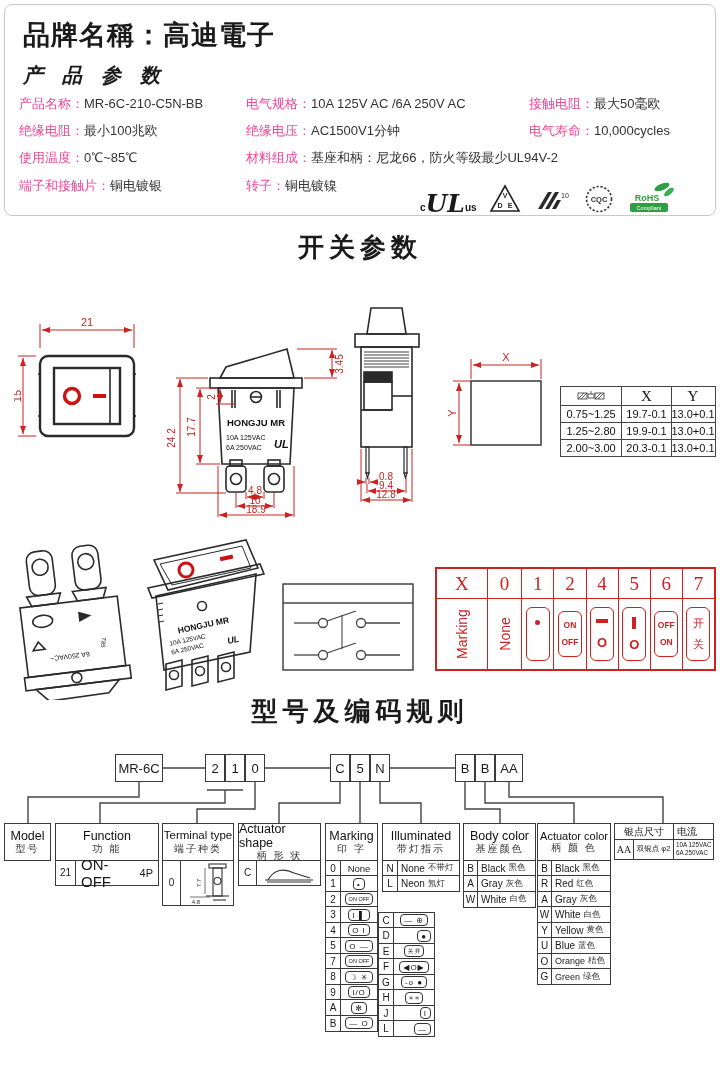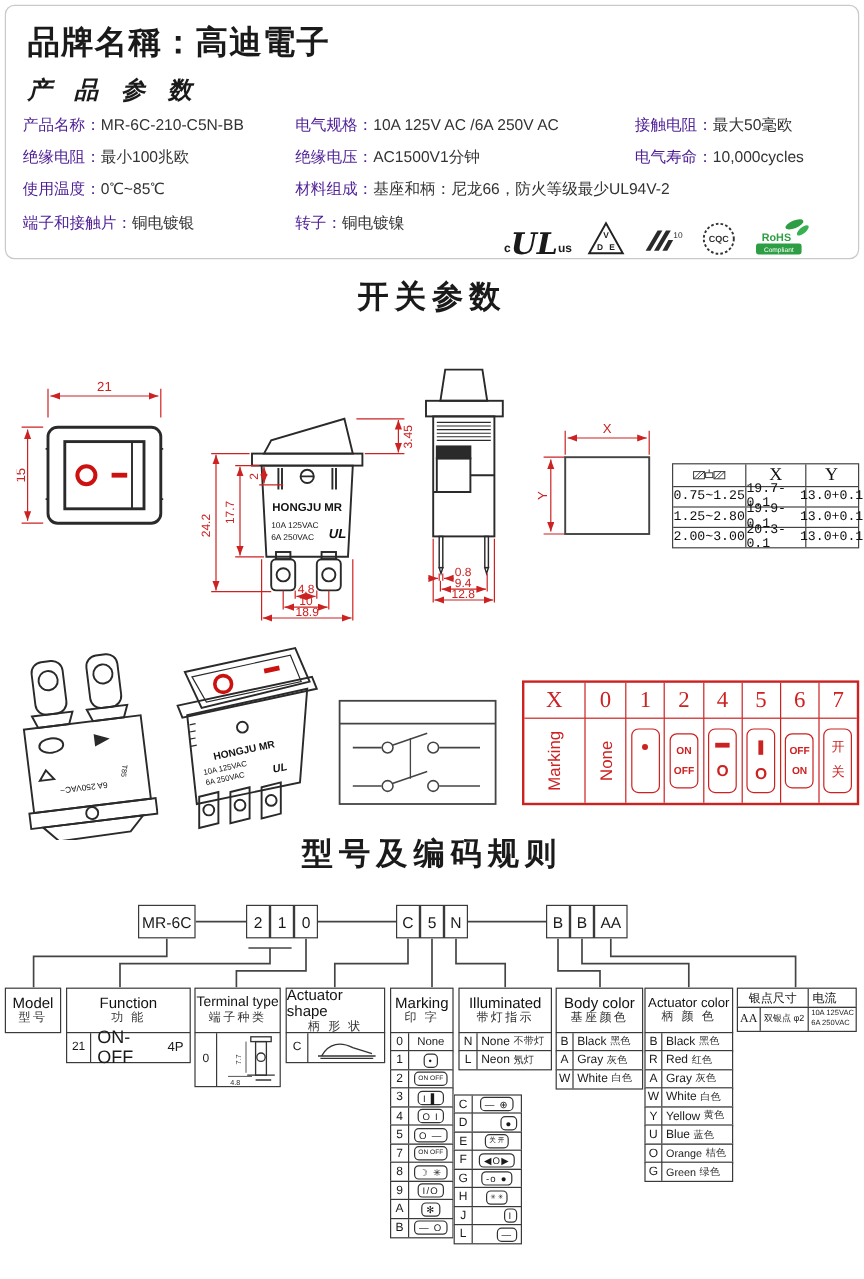--- a/index.html
+++ b/index.html
@@ -8,38 +8,38 @@
           font-family:"Liberation Sans", sans-serif; color:#1a1a1a; overflow:hidden;padding-left:16px; }
   .abs { position:absolute; }
 
   
   .card { position:absolute; left:4px; top:4px; width:712px; height:212px;
           border:1px solid #c9c9c9; border-radius:8px; background:#fff; }
   .brand-title { position:absolute; left:18px; top:12px; font-size:27px; font-weight:bold; letter-spacing:1px; }
   .params-title { position:absolute; left:18px; top:57px; font-size:20px; font-weight:bold;
                   font-style:italic; font-family:"DejaVu Serif", serif; letter-spacing:6px; }
   .spec { position:absolute; font-size:13px; color:#333; white-space:nowrap; }
-  .spec .lb { color:#4c1d95;text-align:right; }
+  .spec .lb { color:#ec4899;text-align:right; }
   .certs { position:absolute; left:415px; top:160px; width:260px; height:50px;
            display:flex; align-items:flex-end; gap:12px; }
   .ul-wrap { display:flex; align-items:flex-end; }
   .ul-c { font-size:10px; font-weight:bold; margin-bottom:2px; }
   .ul-main { font-size:25px; font-weight:900; font-style:italic; font-family:"DejaVu Serif", serif; line-height:0.9; }
   .ul-us { font-size:10px; font-weight:bold; margin-bottom:2px; }
 
   
   .sec-title { position:absolute; left:0; width:720px; text-align:center;
                font-size:26px; font-weight:bold; letter-spacing:5px; }
 
   
   .ptable { position:absolute; left:560px; top:386px; width:156px;
             border:1.5px solid #444; font-size:11px; color:#111; background:#fff; }
   .ptr { display:flex; border-top:1px solid #444; }
   .ptr:first-child { border-top:none; }
-  .ptc { border-left:1px solid #444; display:flex; align-items:center; justify-content:center; height:16px;font-family:Liberation Mono, monospace; }
+  .ptc { border-left:1px solid #444; display:flex; align-items:center; justify-content:center; height:16px; }
   .ptc:first-child { border-left:none; }
   .pt-h { height:18px; font-size:15px; font-family:"Liberation Serif", serif; }
   .c1 { width:60px; } .c2 { width:50px; } .c3 { width:43px; }
 
   
   .rchart { position:absolute; left:435px; top:567px; width:281px; height:104px;
             border:2px solid #cc2222; display:grid;
             grid-template-columns:repeat(8,1fr); grid-template-rows:30px 1fr; color:#cc2222; background:#fff; }
   .rc { border-left:1.5px solid #cc2222; display:flex; align-items:center; justify-content:center; }
   .rc.nol { border-left:none; }

